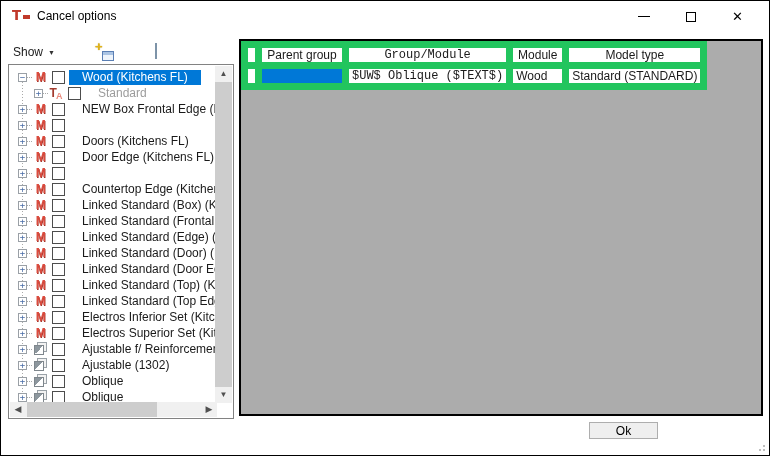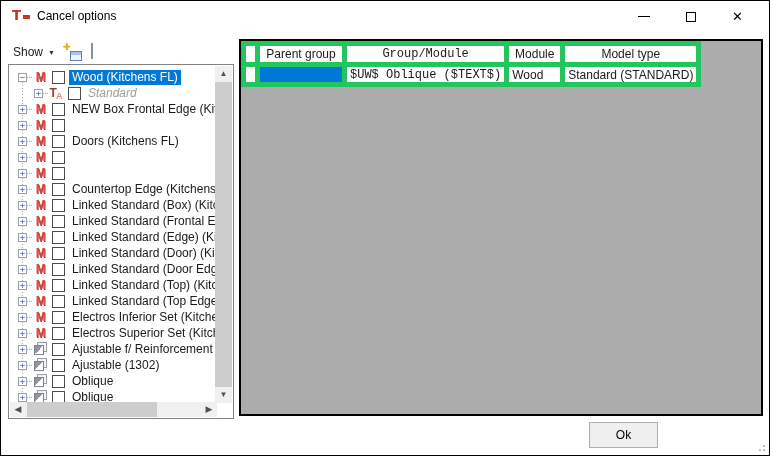--- a/index.html
+++ b/index.html
@@ -21,21 +21,21 @@
   .app-icon .tglyph { position:absolute; left:0; top:-3px; font-weight:bold; font-size:15px; color:#c0392b; text-shadow:0 0 0 #c0392b; }
   .app-icon .tdash { position:absolute; left:11px; top:6px; width:7px; height:4px; background:#c0392b; }
   .win-title { position:absolute; left:36px; top:0; line-height:31px; font-size:12px; color:#000; }
   .win-controls { position:absolute; right:8px; top:0; height:31px; display:flex; }
   .win-btn { width:47px; height:31px; display:flex; align-items:center; justify-content:center; color:#000; cursor:default; }
   .glyph-min { width:12px; height:1px; background:#000; display:block; }
   .glyph-max { width:10px; height:10px; border:1px solid #000; display:block; }
   .glyph-close { font-size:13px; line-height:1; }
 
   
-  .left-toolbar { position:absolute; left:12px; top:40px; height:22px; display:flex; align-items:center; }
+  .left-toolbar { position:absolute; left:12px; top:40px; height:22px; display:flex; align-items:center;gap:32px; }
   .show-dd { display:flex; align-items:center; cursor:default; }
   .show-caret { font-size:7px; margin-left:5px; color:#333; }
   .tb-icon { position:relative; width:18px; height:17px; margin-left:9px; }
   .icon-add-plus { position:absolute; left:-1px; top:-5px; font-size:13px; font-weight:bold; color:#e3b418; text-shadow:0 0 1px #9a7a00; }
   .icon-add-table { position:absolute; right:0; bottom:0; width:12px; height:10px; border:1px solid #5b7fb4;
     background:linear-gradient(#aac4e4 0 3px, #eef4fb 3px); }
   .icon-frame { width:16px; height:14px; border:1px solid #7d93a8; margin-top:2px;
     background:linear-gradient(135deg,#ffffff 55%, #c3cfda 55%); box-shadow:inset 0 0 0 1px #eef3f8; }
 
   
@@ -50,50 +50,50 @@
   .conn { flex:0 0 5px; height:1px; border-bottom:1px dotted #aaa; }
   .ticon { flex:0 0 17px; position:relative; height:14px; text-align:center; }
   .icon-m { font-weight:bold; font-size:12px; line-height:14px; color:#dc4c3f; text-shadow:0.5px 0.5px 0 #a33227; letter-spacing:-0.5px; }
   .icon-ta .t { font-weight:bold; font-size:12px; color:#a23b2e; }
   .icon-ta .a { font-weight:bold; font-size:9px; color:#e9897c; position:relative; top:2px; left:-1px; }
   .icon-cube { position:absolute; left:2px; top:0; width:13px; height:13px; }
   .icon-cube .back { position:absolute; right:0; top:0; width:10px; height:10px; border:1px solid #9aa2a8; background:#f2f2f2; }
   .icon-cube .front { position:absolute; left:0; bottom:0; width:10px; height:10px; border:1px solid #7e868c;
     background:linear-gradient(135deg,#8d979e 50%, #ffffff 50%); }
   .cb { flex:0 0 13px; width:13px; height:13px; border:1px solid #4d4d4d; background:#fff; margin:0 4px 0 3px; }
-  .lbl { padding:0 3px; line-height:15px; }
+  .lbl { padding:0 13px; line-height:15px; }
   .lbl.selected { background:#0078d7; color:#fff; }
-  .lbl.muted { color:#9c9c9c;font-style:italic; }
+  .lbl.muted { color:#9c9c9c; }
 
   
   .vscroll { position:absolute; right:1px; top:1px; width:17px; height:337px; background:#f0f0f0; }
   .vscroll .arrow { position:absolute; left:0; width:17px; height:16px; color:#505050; font-size:8px; text-align:center; line-height:16px; }
   .vscroll .up { top:0; }
   .vscroll .down { bottom:0; }
   .vscroll .thumb { position:absolute; left:0; top:16px; width:17px; height:305px; background:#cdcdcd; }
   .hscroll { position:absolute; left:1px; bottom:1px; width:207px; height:15px; background:#f0f0f0; }
   .hscroll .arrow { position:absolute; top:0; width:16px; height:15px; color:#505050; font-size:9px; text-align:center; line-height:15px; }
   .hscroll .left { left:0; } .hscroll .right { right:0; }
   .hscroll .thumb { position:absolute; top:0; left:17px; width:130px; height:15px; background:#cdcdcd; }
 
   
   .table-panel { position:absolute; left:238px; top:38px; width:524px; height:377px; border:2px solid #000; background:#acacac; }
   .grid { border-collapse:collapse; table-layout:fixed; background:#fff; }
-  .grid th, .grid td { border:5px solid #22c55e; font-weight:normal; font-size:12px; height:21px; padding:0 3px; overflow:hidden; white-space:nowrap; }
+  .grid th, .grid td { border:7px solid #22c55e; font-weight:normal; font-size:12px; height:21px; padding:0 3px; overflow:hidden; white-space:nowrap; }
   .grid th { text-align:center; background:#fff; }
   .grid td { height:20px; text-align:left; background:#fff; }
   .grid .rowhead { width:14px; padding:0; }
   .grid .c-parent { width:87px; }
   .grid .c-group { width:130px;font-family:Liberation Mono, monospace; }
   .grid .c-model { width:56px; }
   .grid .c-type { width:132px;text-align:center; }
   .grid td.sel { background:#0078d7; }
 
   
-  .btn { position:absolute; top:421px; height:26px; background:#efefef; border:1px solid #aeaeae; font-size:12px; color:#000;
+  .btn { position:absolute; top:421px; height:17px; background:#efefef; border:1px solid #aeaeae; font-size:12px; color:#000;
     font-family:"Liberation Sans",sans-serif; text-align:center; }
   .btn-ok { left:588px; width:69px; }
   .btn-cancel { left:687px; width:70px; }
   .resize-grip { position:absolute; right:4px; bottom:4px; width:10px; height:10px; }
   .resize-grip i { position:absolute; width:2px; height:2px; background:#bfbfbf; }
   .resize-grip i:nth-child(1){ right:0; bottom:0; }
   .resize-grip i:nth-child(2){ right:4px; bottom:0; }
   .resize-grip i:nth-child(3){ right:0; bottom:4px; }
 </style>
 </head>
@@ -169,20 +169,21 @@
           <span class="conn"></span>
           <span class="ticon"><span class="icon-m">M</span></span>
           <span class="cb"></span>
           <span class="lbl">Doors (Kitchens FL)</span>
         </div>
         <div class="trow">
           <span class="exp">+</span>
           <span class="conn"></span>
           <span class="ticon"><span class="icon-m">M</span></span>
           <span class="cb"></span>
+          <span class="lbl">Door Edge (Kitchens FL)</span>
         </div>
         <div class="trow">
           <span class="exp">+</span>
           <span class="conn"></span>
           <span class="ticon"><span class="icon-m">M</span></span>
           <span class="cb"></span>
         </div>
         <div class="trow">
           <span class="exp">+</span>
           <span class="conn"></span>

